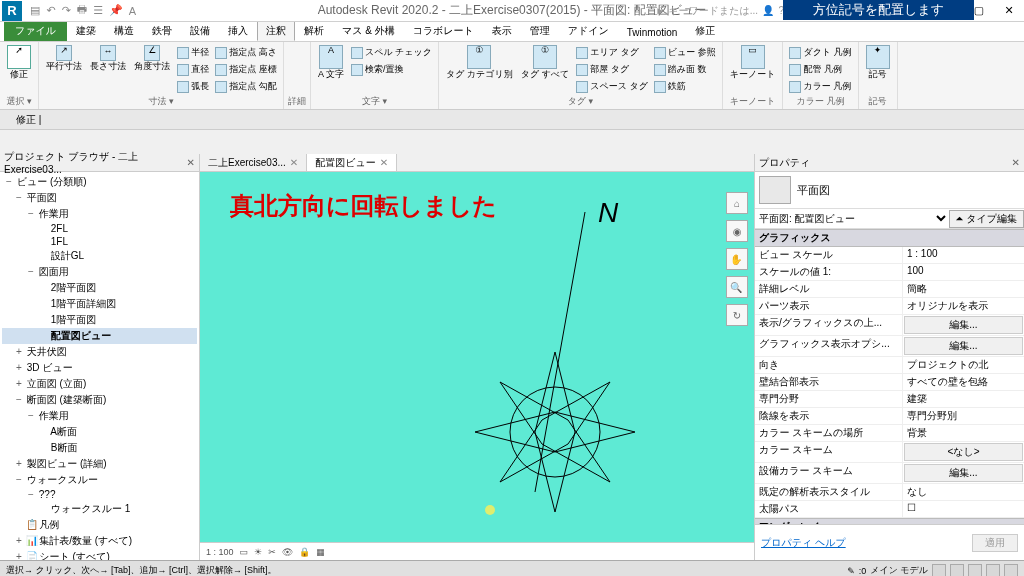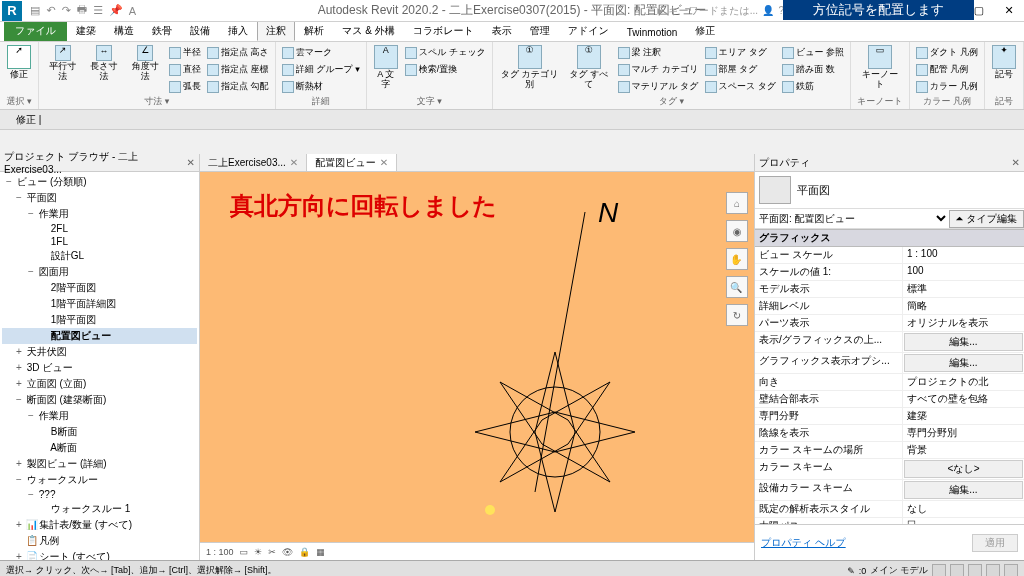--- a/index.html
+++ b/index.html
@@ -35,21 +35,21 @@
 .tree { flex: 1; overflow: auto; padding: 2px; font-size: 10px; }
 .tree-item { padding: 1px 2px; cursor: pointer; white-space: nowrap; }
 .tree-item .exp { display: inline-block; width: 10px; text-align: center; color: #666; }
 .tree-item.selected { background:#d0e0f0; font-weight: bold; }
 .i1 { padding-left: 12px; } .i2 { padding-left: 24px; } .i3 { padding-left: 36px; }
 .view-area { flex: 1; display: flex; flex-direction: column; background: #fff; position: relative; }
 .view-tabs { height: 18px; background: #f0f0f0; border-bottom: 1px solid #ccc; display: flex; align-items: center; font-size: 10px; }
 .view-tab { padding: 0 8px; border-right: 1px solid #ccc; display: flex; gap: 4px; align-items: center; height: 100%; }
 .view-tab.active { background: #fff; }
 .view-tab .vx { cursor: pointer; color: #888; }
-.canvas { flex: 1; position: relative; background: #fdba74; text-decoration: underline; }
+.canvas { flex: 1; position: relative; background: #5eead4; text-decoration: underline; }
 .anno { position: absolute; top: 18px; left: 30px; font-size: 24px; color: #d00; font-weight: bold; }
 .view-controls { position: absolute; right: 6px; top: 20px; display: flex; flex-direction: column; gap: 6px; align-items: center; }
 .view-controls .vc-item { width: 22px; height: 22px; border: 1px solid #aaa; background: #f8f8f8; cursor: pointer; display:flex; align-items:center; justify-content:center; font-size:10px; color:#666; }
 .view-statusbar { height: 18px; background: #fff; border-top: 1px solid #ccc; display: flex; align-items: center; font-size: 9px; padding: 0 6px; gap: 6px; color: #555; }
 .props { width: 270px; background: #fff; border-left: 1px solid #ccc; display: flex; flex-direction: column; }
 .prop-header { display: flex; align-items: center; padding: 4px; border-bottom: 1px solid #ddd; gap: 6px; }
 .prop-header .thumb { width: 32px; height: 28px; background: #e8e8e8; border: 1px solid #aaa; }
 .prop-header .name { font-size: 11px; }
 .prop-filter { height: 20px; display: flex; align-items: center; border-bottom: 1px solid #ddd; font-size: 10px; }
 .prop-filter select { flex: 1; font-size: 10px; border: none; background: #fff; }
@@ -170,34 +170,20 @@
         <div class="rb-btn-sm">
             <div class="icon-sm"></div>
             <span>指定点 勾配</span>
           </div>
       </div>
     </div>
     <div class="label">寸法 ▾</div>
   </div>
   <div class="ribbon-group">
     <div class="buttons">
-      <div class="rb-btn-col">
-        <div class="rb-btn-sm">
-            <div class="icon-sm"></div>
-            <span>雲マーク</span>
-          </div>
-        <div class="rb-btn-sm">
-            <div class="icon-sm"></div>
-            <span>詳細 グループ ▾</span>
-          </div>
-        <div class="rb-btn-sm">
-            <div class="icon-sm"></div>
-            <span>断熱材</span>
-          </div>
-      </div>
     </div>
     <div class="label">詳細</div>
   </div>
   <div class="ribbon-group">
     <div class="buttons">
       <div class="rb-btn large">
           <div class="icon-box">A</div>
           <span>A 文字</span>
         </div>
       <div class="rb-btn-col">
@@ -216,34 +202,20 @@
   <div class="ribbon-group">
     <div class="buttons">
       <div class="rb-btn large">
           <div class="icon-box">①</div>
           <span>タグ カテゴリ別</span>
         </div>
       <div class="rb-btn large">
           <div class="icon-box">①</div>
           <span>タグ すべて</span>
         </div>
-      <div class="rb-btn-col">
-        <div class="rb-btn-sm">
-            <div class="icon-sm"></div>
-            <span>梁 注釈</span>
-          </div>
-        <div class="rb-btn-sm">
-            <div class="icon-sm"></div>
-            <span>マルチ カテゴリ</span>
-          </div>
-        <div class="rb-btn-sm">
-            <div class="icon-sm"></div>
-            <span>マテリアル タグ</span>
-          </div>
-      </div>
       <div class="rb-btn-col">
         <div class="rb-btn-sm">
             <div class="icon-sm"></div>
             <span>エリア タグ</span>
           </div>
         <div class="rb-btn-sm">
             <div class="icon-sm"></div>
             <span>部屋 タグ</span>
           </div>
         <div class="rb-btn-sm">
@@ -327,28 +299,28 @@
         <div class="tree-item i2"><span class="exp">−</span> 図面用</div>
         <div class="tree-item i3"><span class="exp"></span> 2階平面図</div>
         <div class="tree-item i3"><span class="exp"></span> 1階平面詳細図</div>
         <div class="tree-item i3"><span class="exp"></span> 1階平面図</div>
         <div class="tree-item i3 selected"><span class="exp"></span> 配置図ビュー</div>
         <div class="tree-item i1"><span class="exp">+</span> 天井伏図</div>
         <div class="tree-item i1"><span class="exp">+</span> 3D ビュー</div>
         <div class="tree-item i1"><span class="exp">+</span> 立面図 (立面)</div>
         <div class="tree-item i1"><span class="exp">−</span> 断面図 (建築断面)</div>
         <div class="tree-item i2"><span class="exp">−</span> 作業用</div>
+        <div class="tree-item i3"><span class="exp"></span> A断面</div>
         <div class="tree-item i3"><span class="exp"></span> B断面</div>
-        <div class="tree-item i3"><span class="exp"></span> A断面</div>
         <div class="tree-item i1"><span class="exp">+</span> 製図ビュー (詳細)</div>
         <div class="tree-item i1"><span class="exp">−</span> ウォークスルー</div>
         <div class="tree-item i2"><span class="exp">−</span> ???</div>
         <div class="tree-item i3"><span class="exp"></span> ウォークスルー 1</div>
+        <div class="tree-item i1"><span class="exp"></span> 📋凡例</div>
         <div class="tree-item i1"><span class="exp">+</span> 📊集計表/数量 (すべて)</div>
-        <div class="tree-item i1"><span class="exp"></span> 📋凡例</div>
         <div class="tree-item i1"><span class="exp">+</span> 📄シート (すべて)</div>
       </div>
   </div>
 
   <div class="view-area">
     <div class="view-tabs">
       <div class="view-tab">
           <span>二上Exercise03...</span>
           <span class="vx">✕</span>
         </div>
@@ -409,24 +381,20 @@
         <div class="prop-group-h">グラフィックス</div>
         <div class="prop-row">
           <div class="pname">ビュー スケール</div>
           <div class="pval">1 : 100</div>
         </div>
         <div class="prop-row">
           <div class="pname">スケールの値  1:</div>
           <div class="pval">100</div>
         </div>
         <div class="prop-row">
-          <div class="pname">モデル表示</div>
-          <div class="pval">標準</div>
-        </div>
-        <div class="prop-row">
           <div class="pname">詳細レベル</div>
           <div class="pval">簡略</div>
         </div>
         <div class="prop-row">
           <div class="pname">パーツ表示</div>
           <div class="pval">オリジナルを表示</div>
         </div>
         <div class="prop-row">
           <div class="pname">表示/グラフィックスの上...</div>
           <div class="pval btn">編集...</div>

